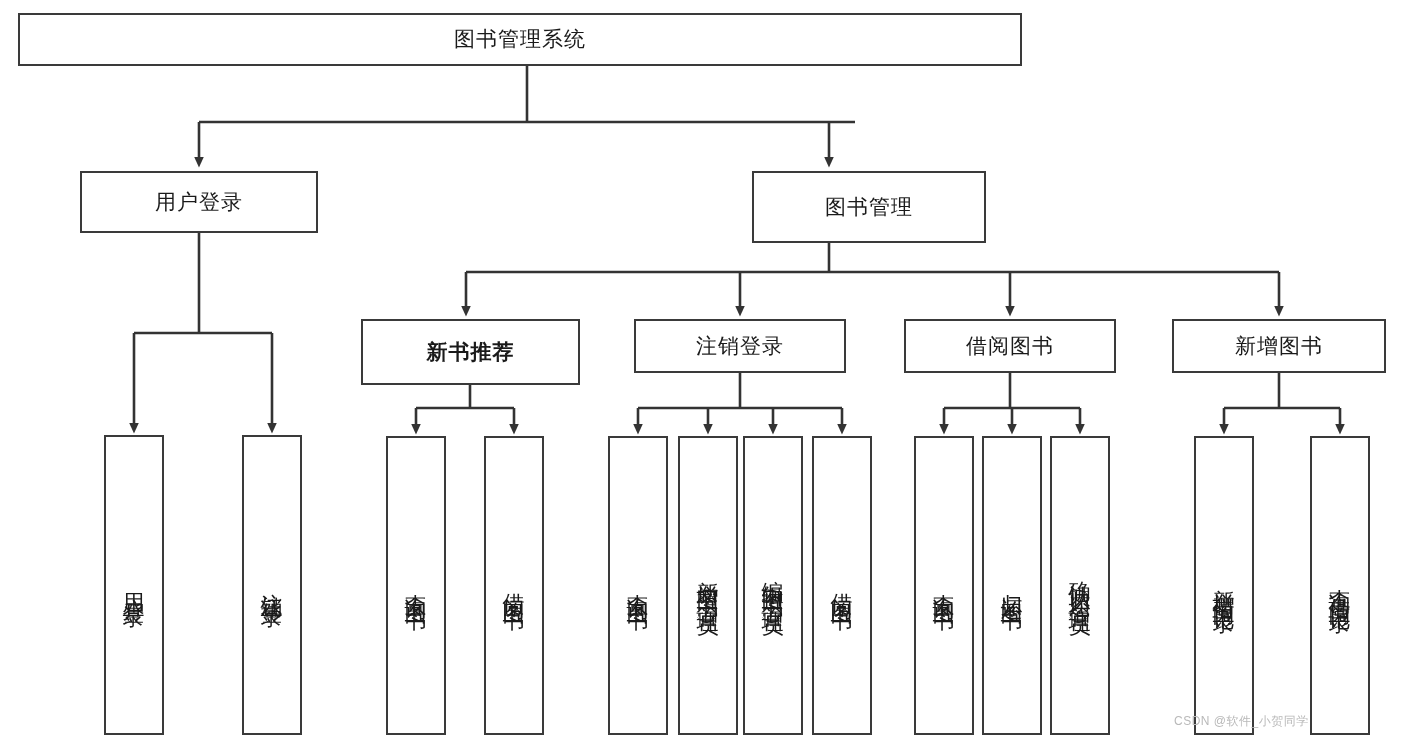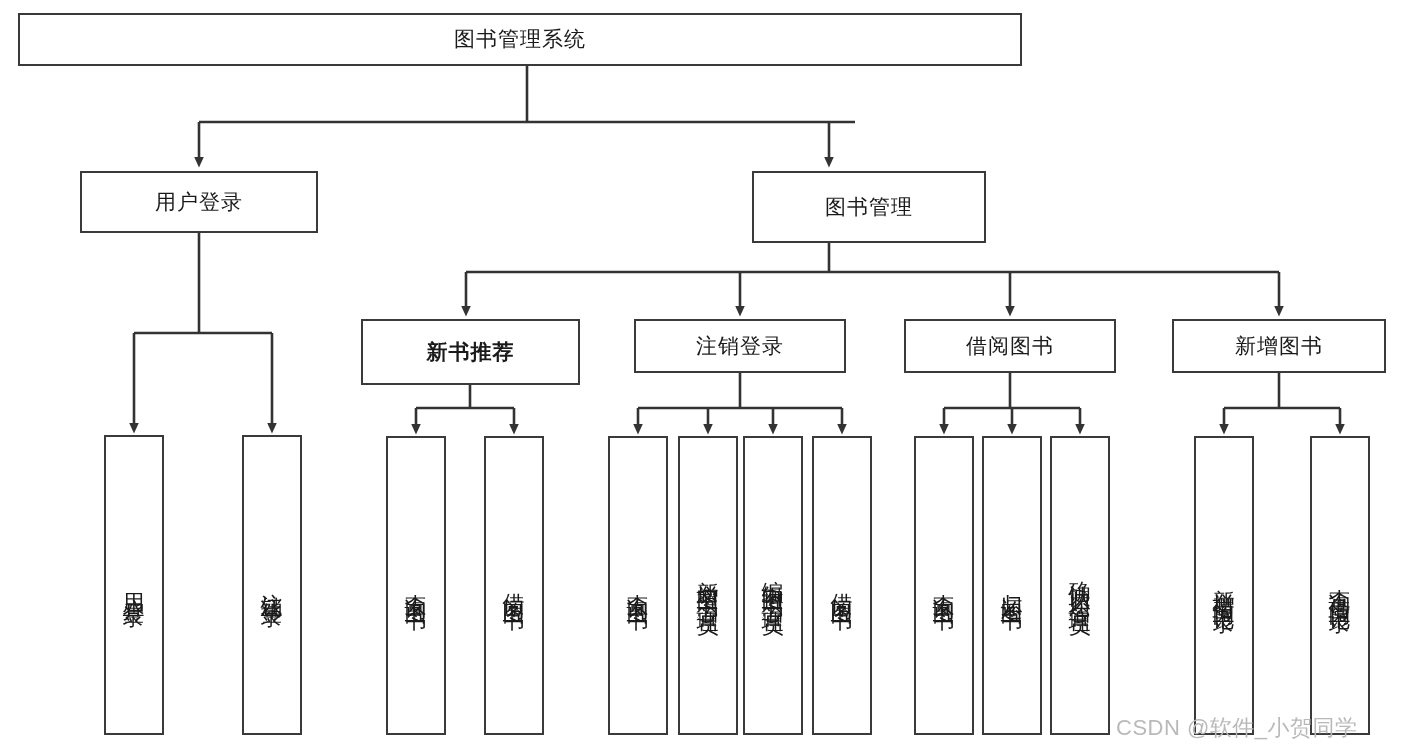--- a/index.html
+++ b/index.html
@@ -39,22 +39,22 @@
     writing-mode:vertical-rl;
     text-orientation:upright;
     font-size:22px;
     letter-spacing:5px;
     line-height:1.05;
     white-space:nowrap;
     text-align:center;
   }
   .watermark{
     position:absolute;
-    left:1116px;top:713px;
-    font-size:22px;
+    left:1174px;top:713px;
+    font-size:12px;
     color:#b9b9b9;
     white-space:nowrap;
     letter-spacing:0.5px;
     pointer-events:none;
   }
 </style>
 </head>
 <body>
 
 <div id="canvas">

